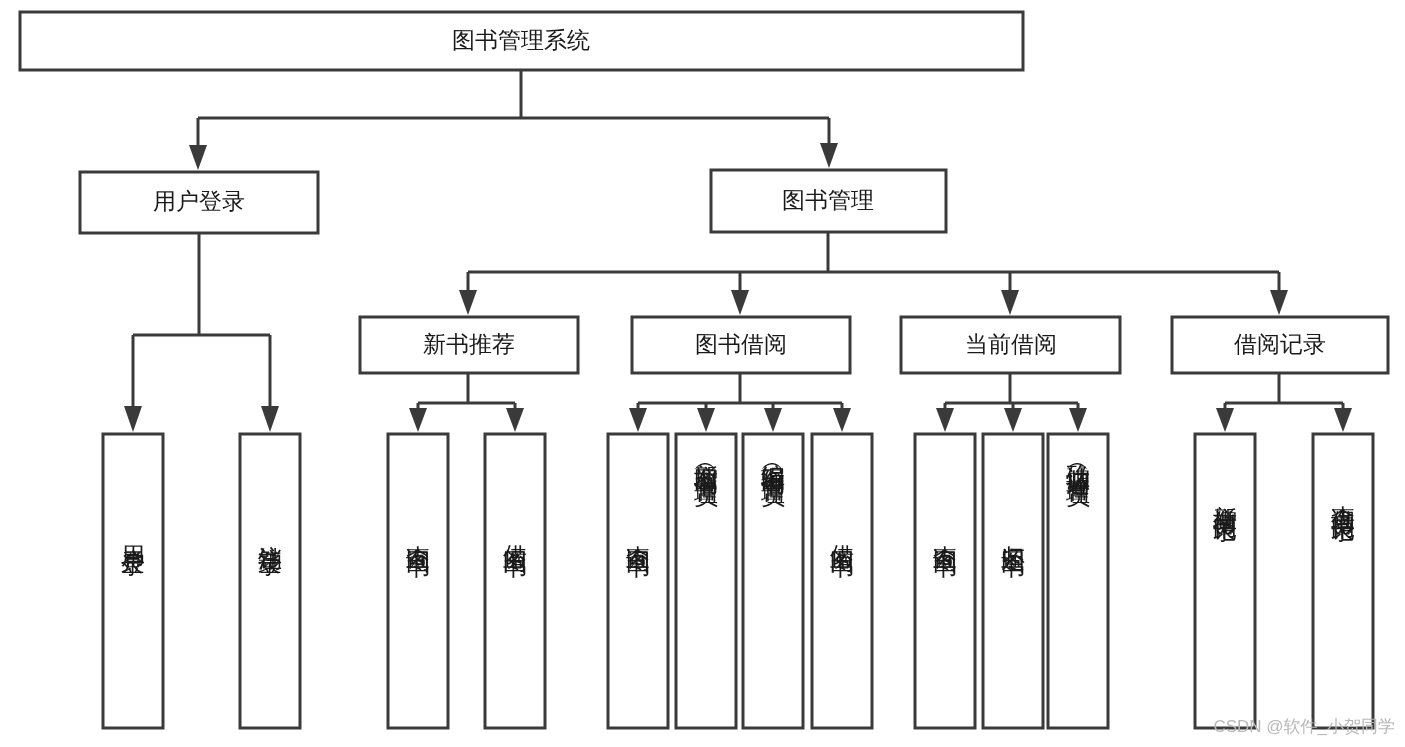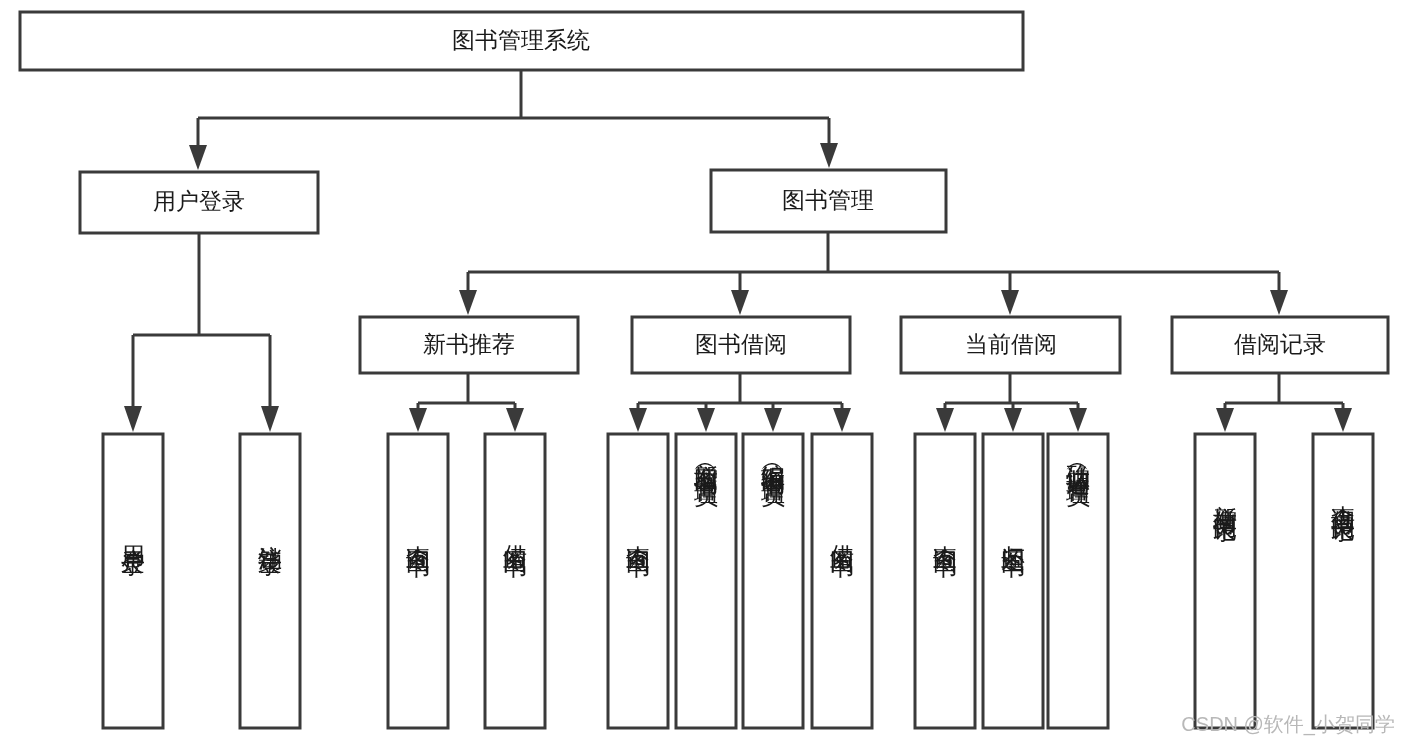--- a/index.html
+++ b/index.html
@@ -68,21 +68,21 @@
     line-height: 1.0;
     color: #1a1a1a;
     letter-spacing: 3px;
     white-space: nowrap;
   }
   .watermark {
     position: absolute;
     right: 10px;
     bottom: 6px;
     font-family: "Liberation Sans", "DejaVu Sans", sans-serif;
-    font-size: 20px;
+    font-size: 17px;
     color: #b8b8b8;
     white-space: nowrap;
     user-select: none;
   }
 </style>
 </head>
 <body>
 
 <div id="diagram-root">
 

